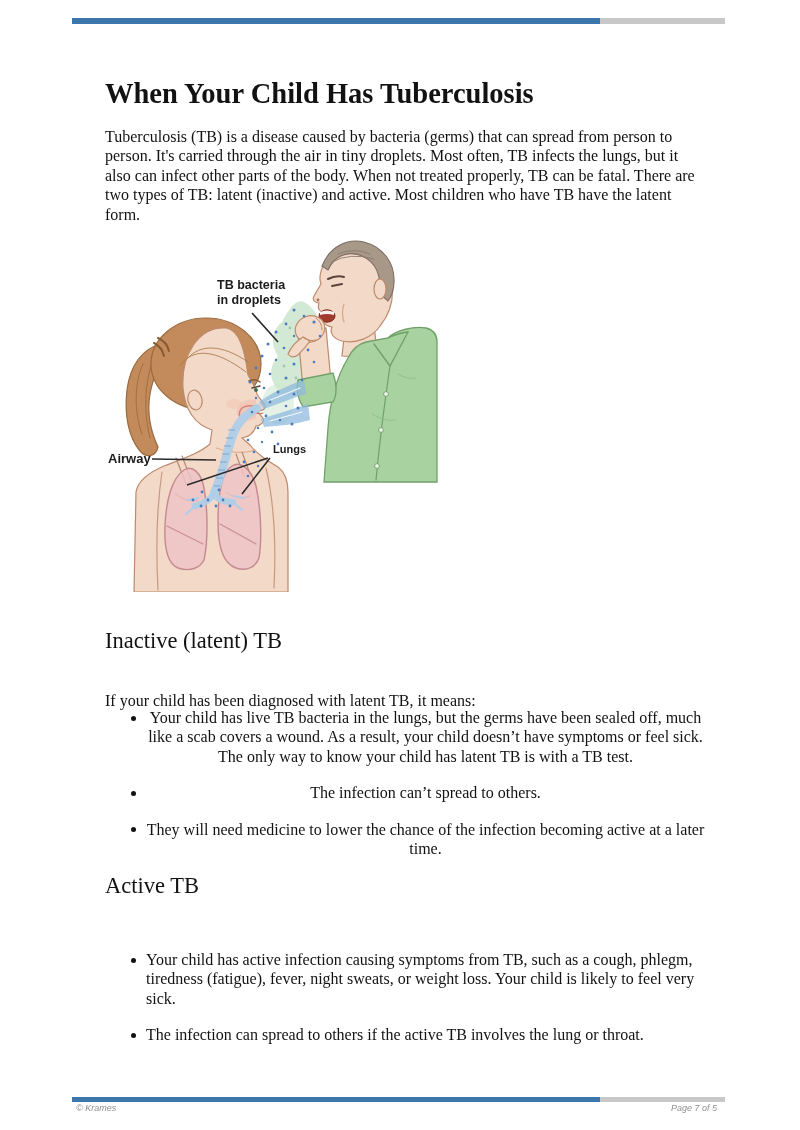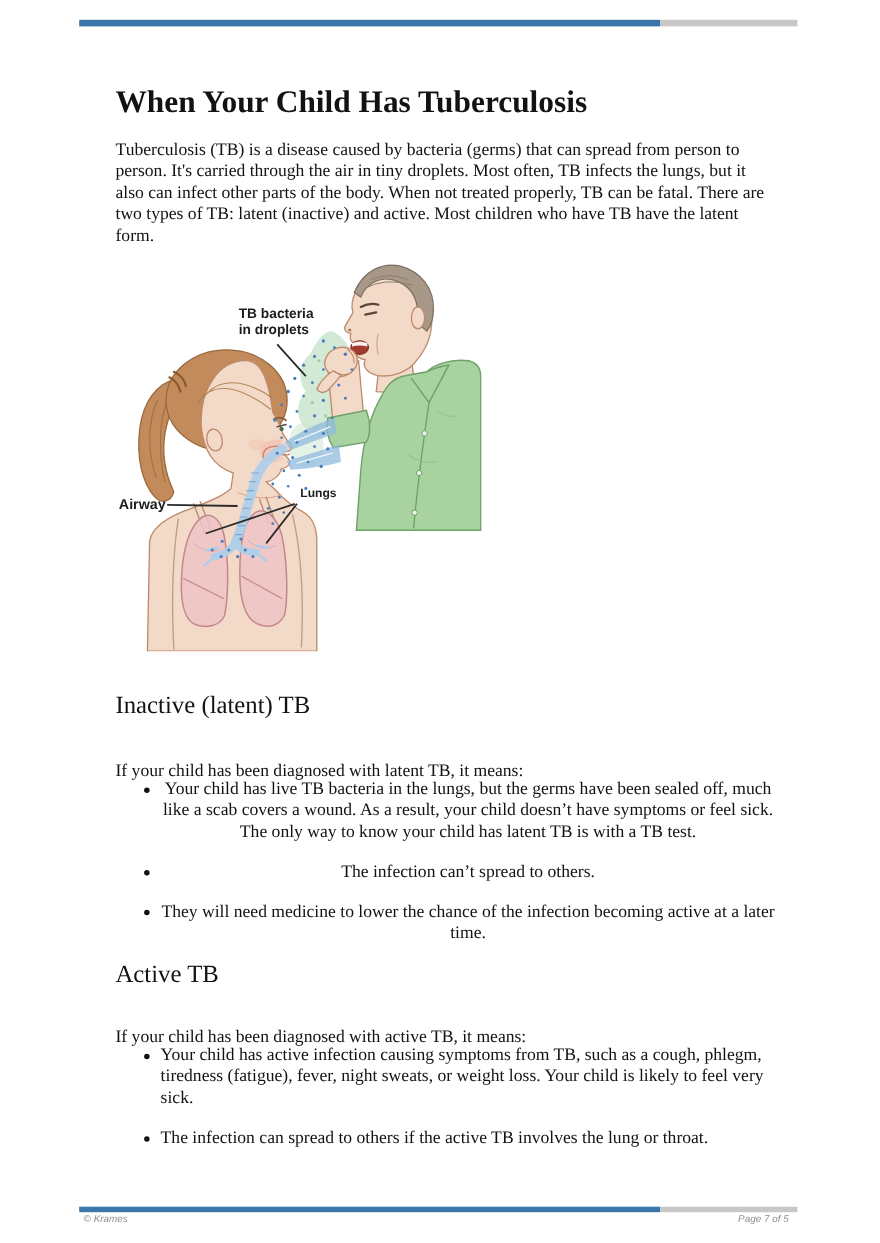--- a/index.html
+++ b/index.html
@@ -242,21 +242,20 @@
 
   <h2 class="h2-1">Inactive (latent) TB</h2>
   <p class="lead lead-1">If your child has been diagnosed with latent TB, it means:</p>
   <ul class="blist ul-1">
     <li>Your child has live TB bacteria in the lungs, but the germs have been sealed off, much like a scab covers a wound. As a result, your child doesn’t have symptoms or feel sick. The only way to know your child has latent TB is with a TB test.</li>
     <li>The infection can’t spread to others.</li>
     <li>They will need medicine to lower the chance of the infection becoming active at a later time.</li>
   </ul>
 
   <h2 class="h2-2">Active TB</h2>
-  <p class="lead lead-2">If your child has been diagnosed with active TB, it means:</p>
   <ul class="blist ul-2">
     <li>Your child has active infection causing symptoms from TB, such as a cough, phlegm, tiredness (fatigue), fever, night sweats, or weight loss. Your child is likely to feel very sick.</li>
     <li>The infection can spread to others if the active TB involves the lung or throat.</li>
   </ul>
 
   <div class="rule bottom">
     <div class="blue"></div>
     <div class="gray"></div>
   </div>
   <div class="footer-row">

